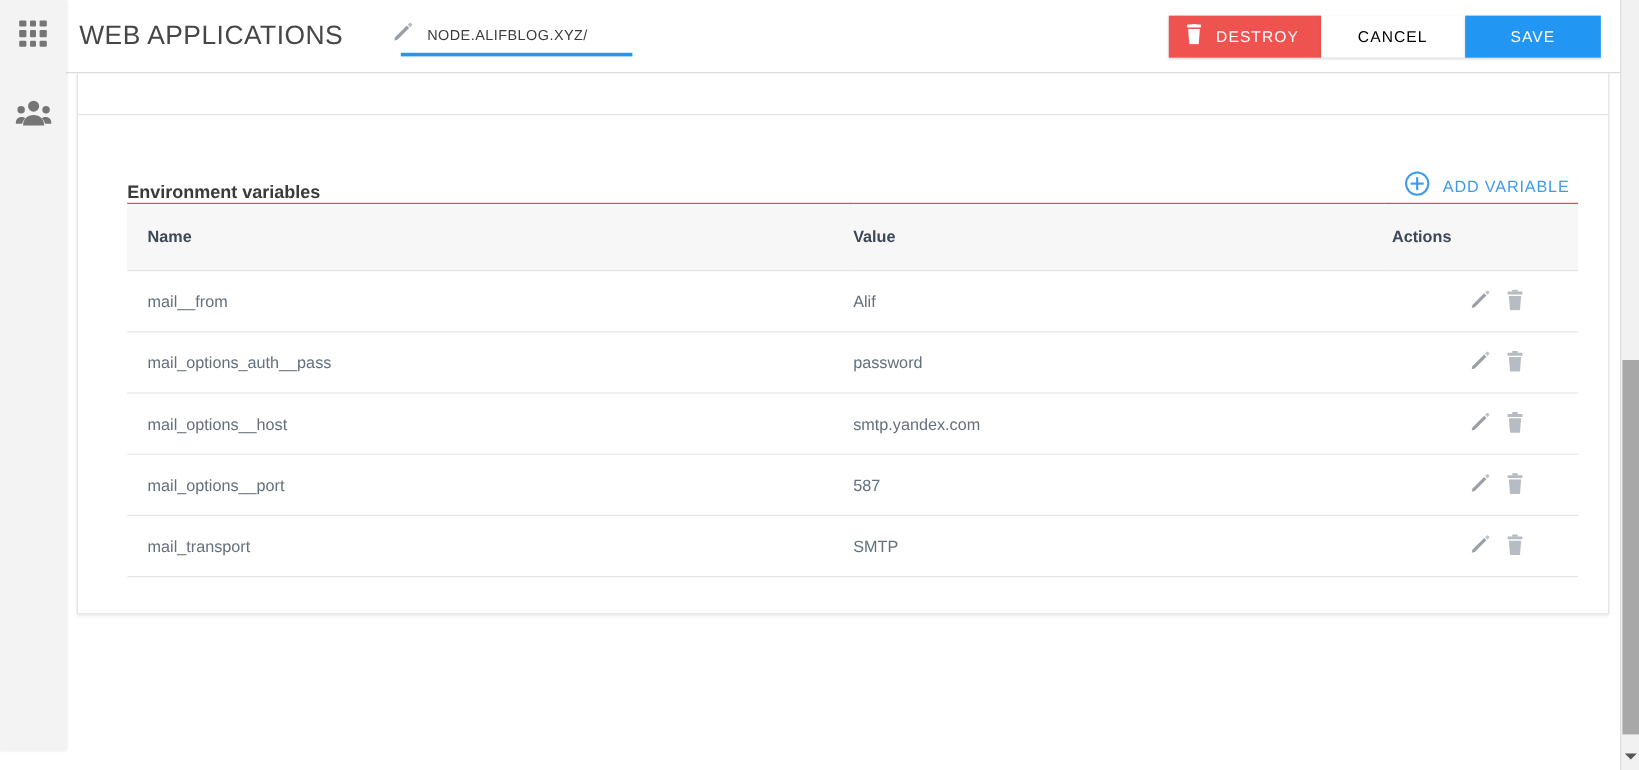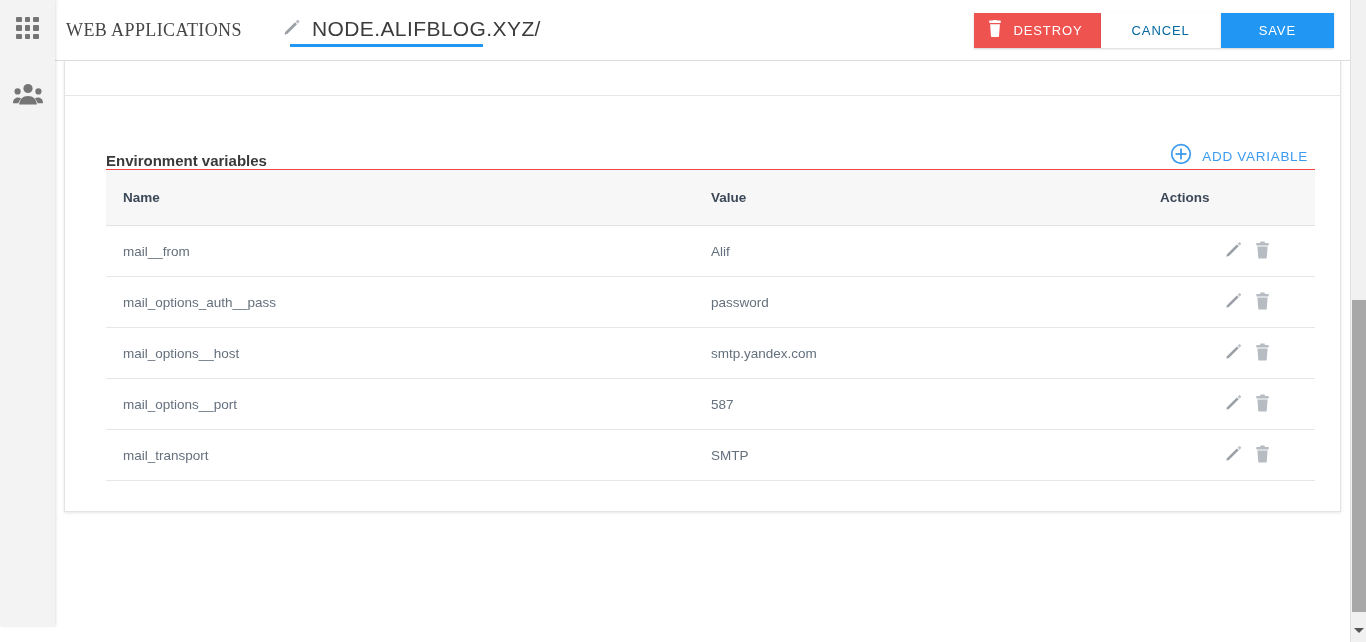--- a/index.html
+++ b/index.html
@@ -61,40 +61,39 @@
     height: 61px;
     background: #ffffff;
     border-bottom: 1px solid #dcdcdc;
     display: flex;
     align-items: center;
     z-index: 5;
   }
 
   .crumb {
     margin-left: 11px;
-    font-size: 18px;
+    font-size: 22px;
     letter-spacing: 0.4px;
     color: #464646;
     cursor: pointer;
     white-space: nowrap;
-    font-family: Liberation Serif, serif;
   }
 
   .tab {
     position: relative;
     margin-left: 40px;
     height: 61px;
     display: flex;
     align-items: center;
     gap: 11px;
     cursor: pointer;
     padding-bottom: 2px;
   }
   .tab-label {
-    font-size: 21px;
+    font-size: 12px;
     letter-spacing: 0.4px;
     color: #3c3c3c;
     white-space: nowrap;
   }
   .tab-underline {
     position: absolute;
     left: 8px;
     bottom: 14px;
     width: 193px;
     height: 3px;
@@ -123,21 +122,21 @@
   .btn-destroy {
     background: #ef5350;
     color: #ffffff;
     padding: 0 18px 0 14px;
     gap: 11px;
     box-shadow: 0 1px 2px rgba(0,0,0,0.18);
     justify-content: space-between;
   }
   .btn-cancel {
     background: #ffffff;
-    color: #0369a1;
+    color: #000000;
     padding: 0 31px;
     box-shadow: 0 1px 2px rgba(0,0,0,0.16);
   }
   .btn-save {
     background: #2196f3;
     color: #ffffff;
     padding: 0 38px;
     box-shadow: 0 1px 2px rgba(0,0,0,0.18);
   }
 

